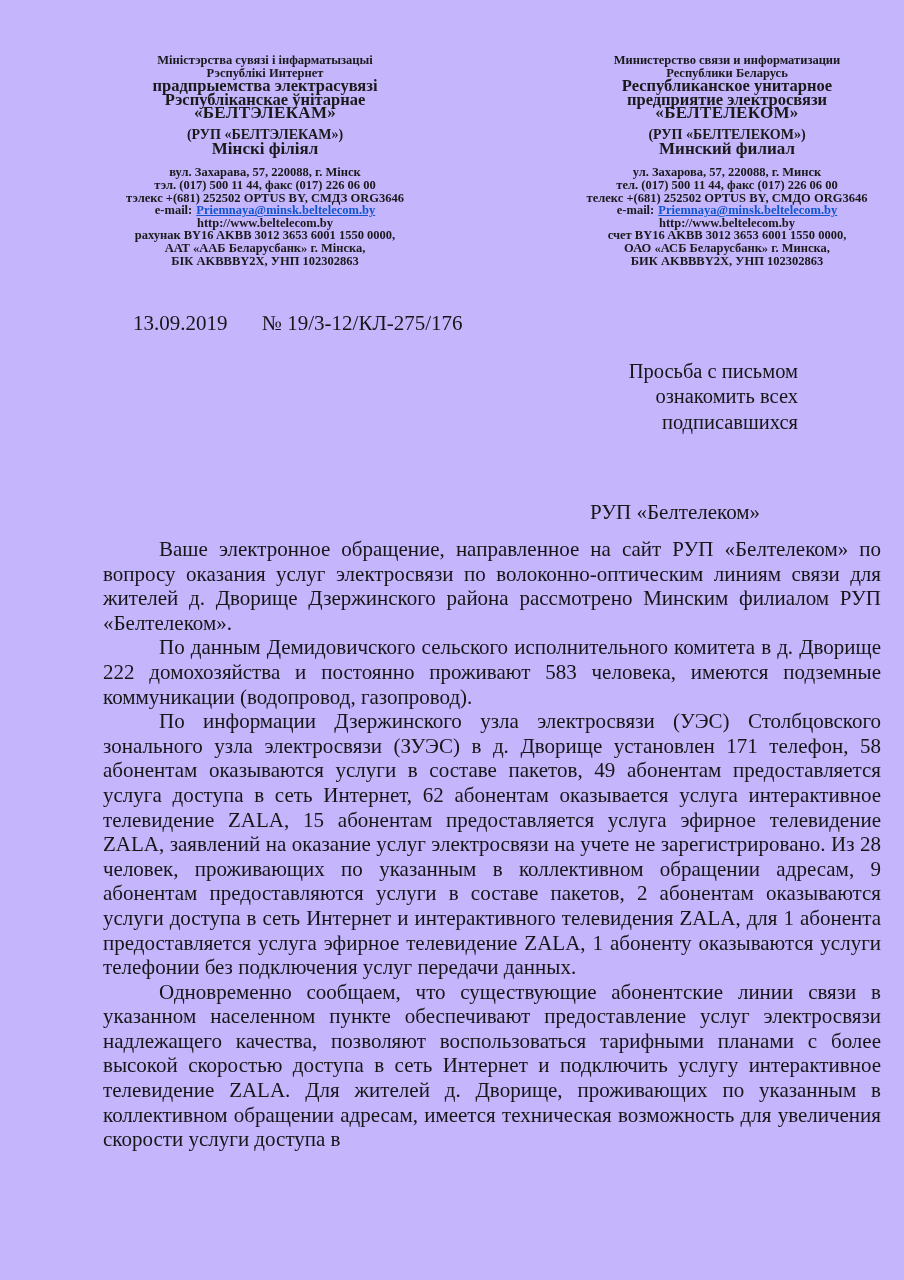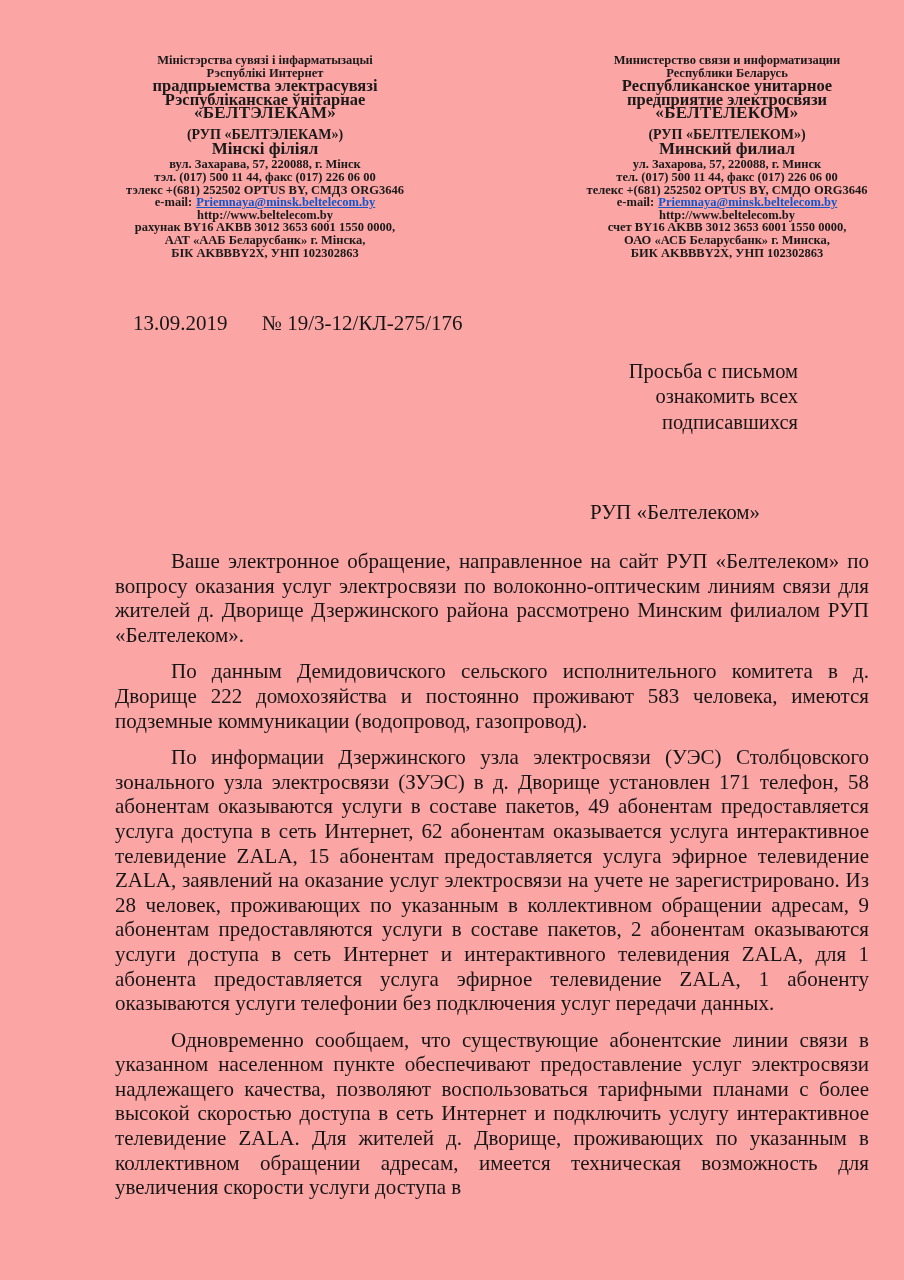--- a/index.html
+++ b/index.html
@@ -1,20 +1,20 @@
 <!DOCTYPE html>
 <html lang="ru"><head>
 <meta charset="utf-8">
 <style>
   html, body { margin: 0; padding: 0; background: #e8e8e8; }
   .page {
     position: relative;
     width: 904px; height: 1280px;
     margin: 0 auto;
-    background: #fca5a5;
+    background: #c4b5fd;
     overflow: hidden;
     font-family: "Liberation Serif", "DejaVu Serif", serif;
     color: #161616;
   }
   
   .lh-col {
     position: absolute;
     top: 54px;
     width: 364px;
     text-align: center;
@@ -22,21 +22,21 @@
     color: #1a1a1a;
   }
   .lh-left  { left: 83px; }
   .lh-right { left: 545px; }
   .lh-small  { font-size: 12.5px; line-height: 12.6px; }
   .lh-org    { font-size: 16.5px; line-height: 13.4px; }
   .lh-brand  { font-size: 17px;   line-height: 13.8px; letter-spacing: .3px; }
   .lh-abbr   { font-size: 14px;   line-height: 14.4px; margin-top: 8px; }
   .lh-branch { font-size: 17px;   line-height: 14.2px; }
   .lh-addr   { font-size: 12.5px; line-height: 12.6px; }
-  .lh-addr.first { margin-top: 2px; }
+  .lh-addr.first { margin-top: 10px; }
   .email-link {
     color: #1155CC;
     text-decoration: underline;
     cursor: pointer;
     margin-left: 4px;
     margin-top: 43px;
   }
   
   .ref-line { position: absolute; top: 311px; left: 0; width: 100%; font-size: 21px; }
   .ref-date   { position: absolute; left: 133px; top: 0; font-family: Liberation Serif, serif; }
@@ -59,21 +59,21 @@
   
   .body-text {
     position: absolute;
     left: 103px; top: 537px;
     width: 778px;
     font-size: 21px;
     line-height: 24.6px;
     text-align: justify;
   }
   .body-text p {
-    margin: 12px;
+    margin: 0;
     text-indent: 56px;
   }
 </style>
 </head>
 <body>
 
 <div class="page">
 
   <div class="lh-col lh-left">
     <div class="lh-small">Міністэрства сувязі і інфарматызацыі</div>

